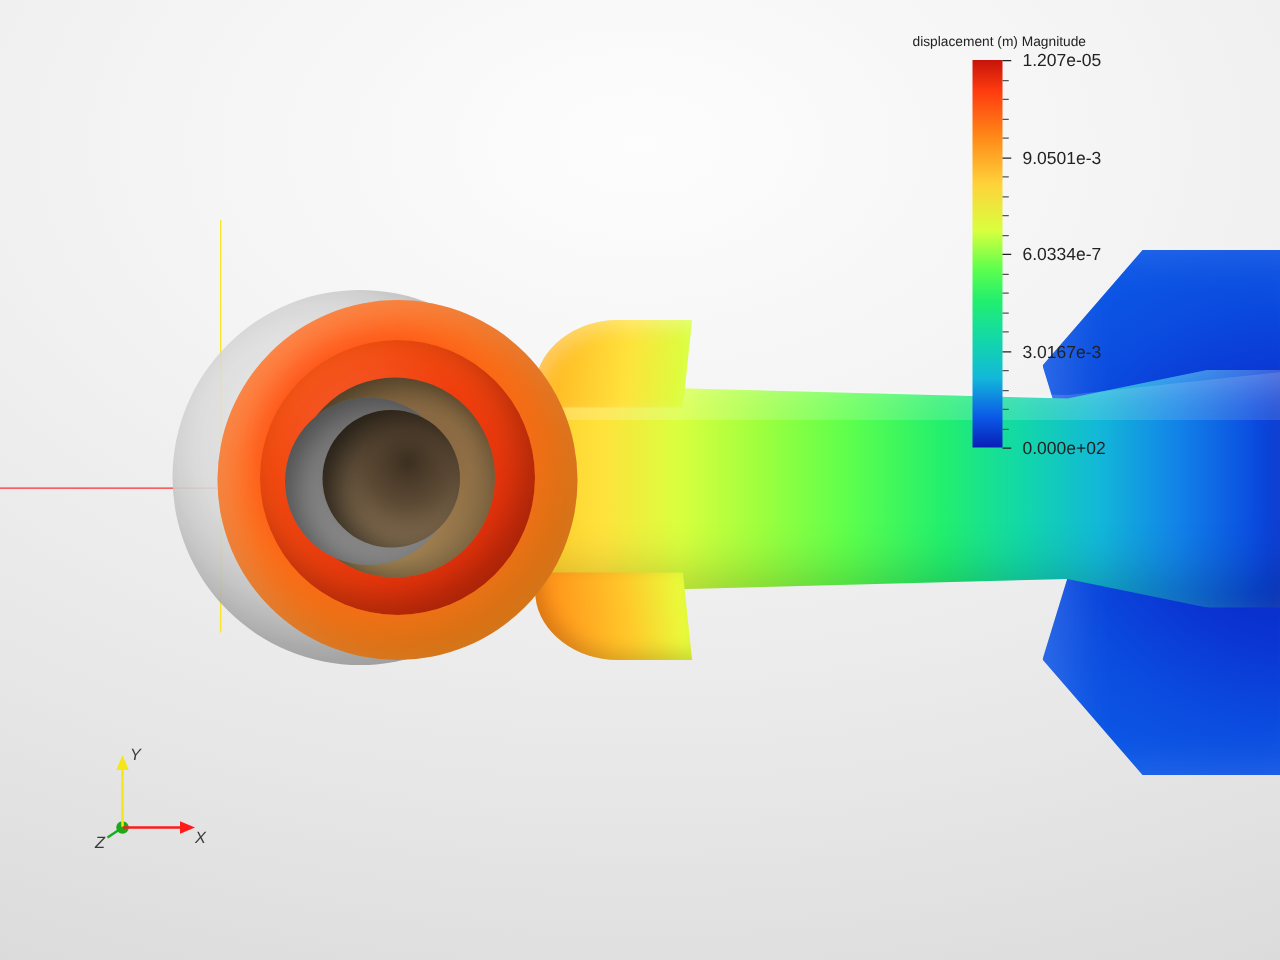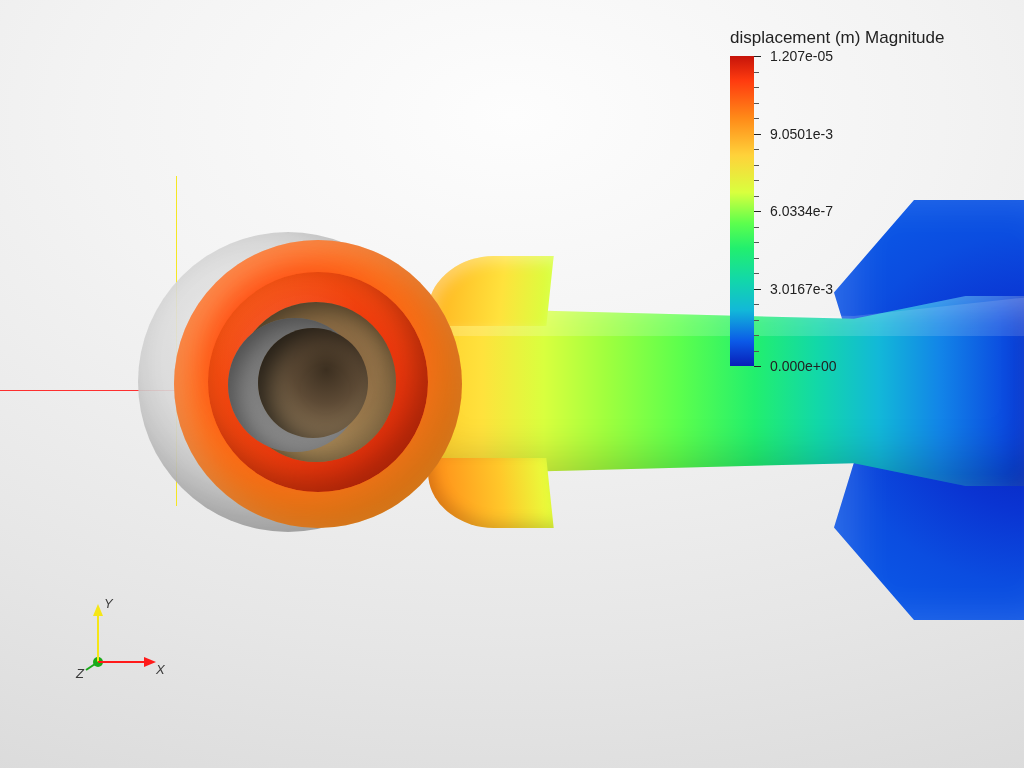--- a/index.html
+++ b/index.html
@@ -52,22 +52,22 @@
     box-shadow:inset 6px -6px 14px rgba(0,0,0,0.15);}
   
   .axis-x{position:absolute;left:0;top:390px;width:1024px;height:1px;background:#ff1a1a;opacity:.9;}
   .axis-y{position:absolute;left:176px;top:176px;width:1px;height:330px;background:#f5e617;opacity:.95;}
   
   .triad{position:absolute;left:78px;bottom:86px;width:88px;height:88px;}
   .triad svg{overflow:visible;}
   .triad text{font-size:13px;font-style:italic;fill:#3a3a3a;}
   
   .legend{position:absolute;right:104px;top:28px;width:190px;}
-  .legend-title{font-size:17px;color:#222;margin-bottom:8px;white-space:nowrap;}
-  .legend-body{position:relative;height:310px;}
+  .legend-title{font-size:11px;color:#222;margin-bottom:8px;white-space:nowrap;}
+  .legend-body{position:relative;height:310px;margin-left:48px;}
   .colorbar{position:absolute;left:0;top:0;width:24px;height:310px;
     background:linear-gradient(180deg,
       #c6140a 0%, #ff3b0f 8%, #ff8a18 20%, #ffd23a 32%, #d9ff3e 44%,
       #5cff4d 54%, #22ef6e 62%, #12d8a8 72%, #12b8d8 82%, #0b5ae8 92%, #081fb8 100%);}
   .ticks{position:absolute;left:24px;top:0;width:14px;height:310px;}
   .tick{position:absolute;left:0;width:7px;height:1px;background:#222;}
   .tick.minor{width:5px;background:#555;}
   .tick-label{position:absolute;left:40px;font-size:14px;color:#222;transform:translateY(-50%);white-space:nowrap;}
 </style>
 </head>
@@ -136,17 +136,17 @@
         <div class="tick minor" style="top:80%"></div>
           <div class="tick minor" style="top:85%"></div>
         <div class="tick minor" style="top:90%"></div>
           <div class="tick minor" style="top:95%"></div>
         <div class="tick" style="top:100%"></div>
       </div>
       <div class="tick-label" style="top:0%">1.207e-05</div>
       <div class="tick-label" style="top:25%">9.0501e-3</div>
       <div class="tick-label" style="top:50%">6.0334e-7</div>
       <div class="tick-label" style="top:75%">3.0167e-3</div>
-      <div class="tick-label" style="top:100%">0.000e+00</div>
+      <div class="tick-label" style="top:100%">0.000e+02</div>
     </div>
   </div>
 
 </div>
 
 </body></html>

